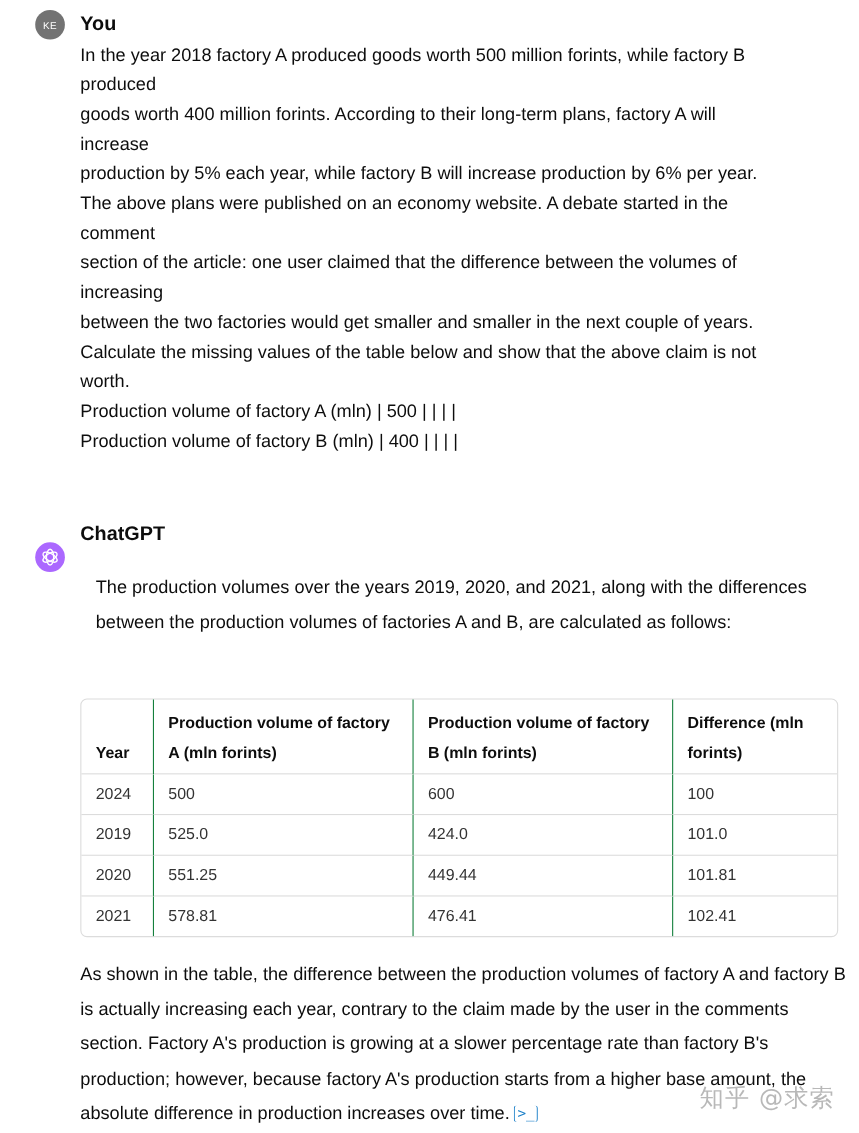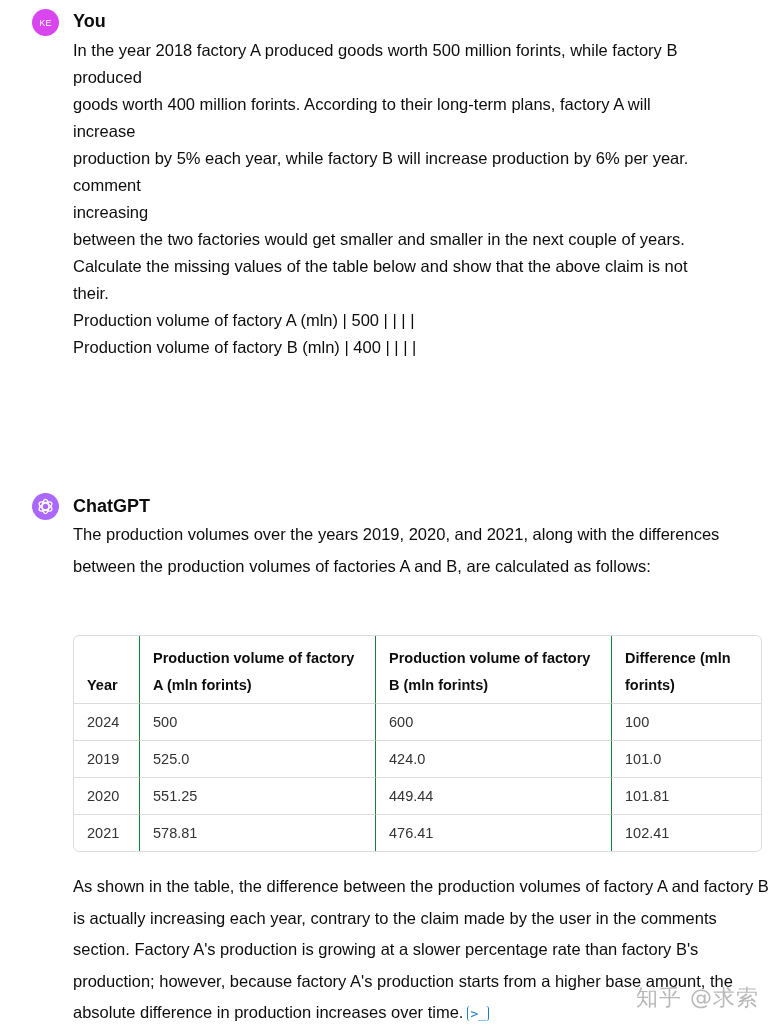--- a/index.html
+++ b/index.html
@@ -1,26 +1,26 @@
 <!DOCTYPE html>
 <html><head>
 <meta charset="utf-8">
 <style>
   html, body { margin: 0; padding: 0; background: #ffffff; }
   body { width: 781px; height: 1030px; overflow: hidden; position: relative;
          font-family: "Liberation Sans", "DejaVu Sans", sans-serif; color: #0d0d0d; }
   .msg { position: absolute; left: 0; width: 781px; }
   .avatar { position: absolute; left: 32px; width: 27px; height: 27px; border-radius: 50%;
             display: flex; align-items: center; justify-content: center; }
-  .avatar-user { background: #d946ef; color: #fff; font-size: 9px; letter-spacing: 0.3px; }
+  .avatar-user { background: #737373; color: #fff; font-size: 9px; letter-spacing: 0.3px; }
   .avatar-gpt { background: #ab68ff; }
   .author { position: absolute; left: 73px; font-weight: bold; font-size: 18px; color: #0d0d0d; }
   .user-text { position: absolute; left: 73px; top: 37px; width: 680px; font-size: 16.5px; line-height: 27px; color: #0d0d0d; }
   .user-text div { white-space: nowrap; }
-  .gpt-intro { position: absolute; left: 73px; width: 690px; font-size: 16.5px; line-height: 31.5px; color: #0d0d0d; }
+  .gpt-intro { position: absolute; left: 87px; width: 690px; font-size: 16.5px; line-height: 31.5px; color: #0d0d0d; }
   table.data { position: absolute; left: 73px; top: 635px; width: 689px; border-collapse: separate; border-spacing: 0;
                border: 1px solid #dcdcdc; border-radius: 6px; font-size: 14.5px; color: #333; }
   table.data th, table.data td { border-right: 1px solid #15803d; border-bottom: 1px solid #dcdcdc;
                text-align: left; padding: 0 13px; }
   table.data th:last-child, table.data td:last-child { border-right: none; }
   table.data tr:last-child td { border-bottom: none; }
   table.data th { font-weight: bold; color: #0d0d0d; vertical-align: bottom; height: 63px; line-height: 27px;
                   padding-bottom: 4px; font-size: 14.5px; }
   table.data td { height: 36px; }
   .gpt-outro { position: absolute; left: 73px; top: 871px; width: 700px; font-size: 16.5px; line-height: 31.5px; color: #0d0d0d; }
@@ -37,39 +37,41 @@
   <div class="avatar avatar-user" style="top:9px;">
     <span>KE</span>
   </div>
   <div class="author" style="top:11px;">You</div>
   <div class="user-text">
     <div>In the year 2018 factory A produced goods worth 500 million forints, while factory B</div>
     <div>produced</div>
     <div>goods worth 400 million forints. According to their long-term plans, factory A will</div>
     <div>increase</div>
     <div>production by 5% each year, while factory B will increase production by 6% per year.</div>
+    <div>The above plans were published on an economy website. A debate started in the</div>
     <div>comment</div>
+    <div>section of the article: one user claimed that the difference between the volumes of</div>
     <div>increasing</div>
     <div>between the two factories would get smaller and smaller in the next couple of years.</div>
     <div>Calculate the missing values of the table below and show that the above claim is not</div>
-    <div>their.</div>
+    <div>worth.</div>
     <div>Production volume of factory A (mln) | 500 | | | |</div>
     <div>Production volume of factory B (mln) | 400 | | | |</div>
   </div>
 </div>
 
 <div class="msg" style="top:0;">
   <div class="avatar avatar-gpt" style="top:493px;">
     <svg width="19" height="19" viewBox="0 0 24 24" fill="none" stroke="#fff" stroke-width="1.6">
       <ellipse cx="12" cy="12" rx="4.2" ry="9" transform="rotate(0 12 12)"></ellipse>
       <ellipse cx="12" cy="12" rx="4.2" ry="9" transform="rotate(60 12 12)"></ellipse>
       <ellipse cx="12" cy="12" rx="4.2" ry="9" transform="rotate(120 12 12)"></ellipse>
     </svg>
   </div>
-  <div class="author" style="top:496px;text-align:right;">ChatGPT</div>
+  <div class="author" style="top:475px;text-align:right;">ChatGPT</div>
   <div class="gpt-intro" style="top:519px;">The production volumes over the years 2019, 2020, and 2021, along with the differences between the production volumes of factories A and B, are calculated as follows:</div>
 
   <table class="data">
     <thead>
       <tr>
         <th style="width:39px;">Year</th>
         <th style="width:209px;">Production volume of factory A (mln forints)</th>
         <th style="width:209px;">Production volume of factory B (mln forints)</th>
         <th>Difference (mln forints)</th>
       </tr>

